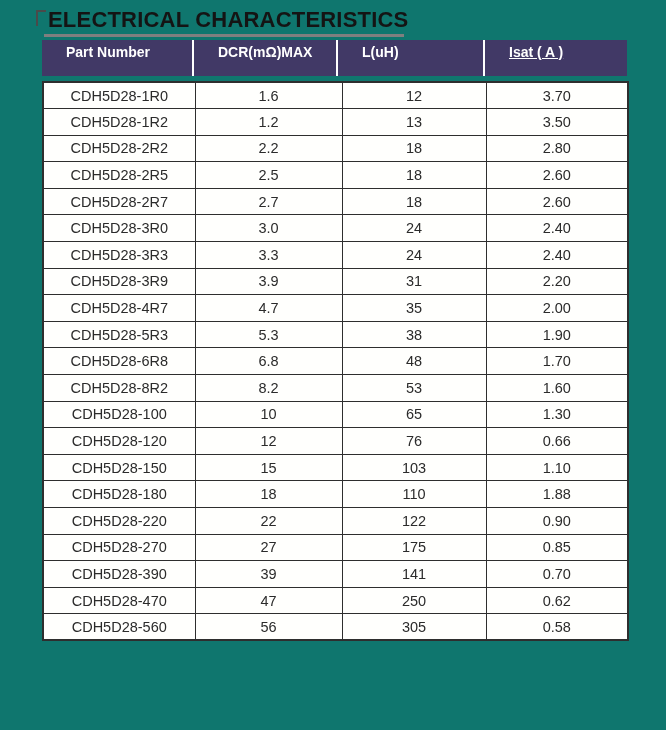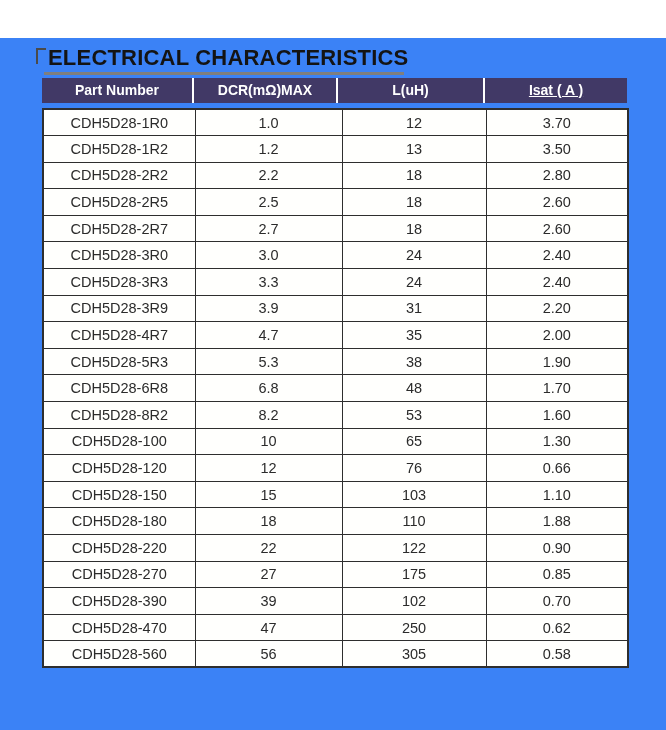--- a/index.html
+++ b/index.html
@@ -3,21 +3,21 @@
 <meta charset="utf-8">
 <style>
   * { margin: 0; padding: 0; box-sizing: border-box; }
   html, body { background: #ffffff; }
   body {
     width: 666px; height: 730px;
     font-family: "Liberation Sans", "DejaVu Sans", sans-serif;
     position: relative;
     overflow: hidden;
   }
-  .page { position: absolute; inset: 0; background: #3b82f6; margin-top: 38px; }
+  .page { position: absolute; inset: 0; background: #0f766e; }
 
   
   .title-row {
     position: absolute; left: 36px; top: 7px;
     display: flex; align-items: flex-start;
   }
   .corner-bracket {
     display: inline-block;
     width: 10px; height: 16px;
     border-left: 2px solid #4a4a4a;
@@ -35,23 +35,23 @@
   }
 
   
   .table-wrap { position: absolute; left: 42px; top: 40px; width: 585px; }
 
   .head-row { display: flex; width: 100%; }
   .head-cell {
     background: #413966;
     color: #ffffff;
     font-size: 14px; font-weight: bold;
-    height: 25px; line-height: 25px;
-    text-align: center;
+    height: 36px; line-height: 25px;
     border-right: 2px solid #ffffff;
+    padding-left: 24px;
   }
   .head-cell:last-child { border-right: none; text-decoration: underline; }
   .hc-0 { width: 152px; }
   .hc-1 { width: 147px; }
   .hc-2 { width: 144px; }
   .hc-3 { width: 142px; }
 
   table.data-table {
     margin-top: 5px;
     border-collapse: collapse;
@@ -94,21 +94,21 @@
     <table class="data-table">
       <colgroup>
         <col style="width:152px">
         <col style="width:147px">
         <col style="width:144px">
         <col style="width:142px">
       </colgroup>
       <tbody id="rows-tbody">
           <tr>
             <td>CDH5D28-1R0</td>
-            <td>1.0</td>
+            <td>1.6</td>
             <td>12</td>
             <td>3.70</td>
           </tr>
           <tr>
             <td>CDH5D28-1R2</td>
             <td>1.2</td>
             <td>13</td>
             <td>3.50</td>
           </tr>
           <tr>
@@ -203,21 +203,21 @@
           </tr>
           <tr>
             <td>CDH5D28-270</td>
             <td>27</td>
             <td>175</td>
             <td>0.85</td>
           </tr>
           <tr>
             <td>CDH5D28-390</td>
             <td>39</td>
-            <td>102</td>
+            <td>141</td>
             <td>0.70</td>
           </tr>
           <tr>
             <td>CDH5D28-470</td>
             <td>47</td>
             <td>250</td>
             <td>0.62</td>
           </tr>
           <tr>
             <td>CDH5D28-560</td>

